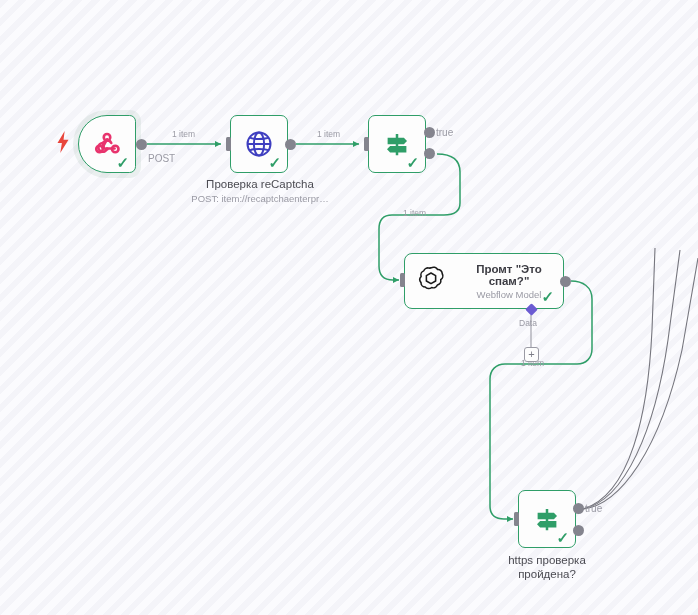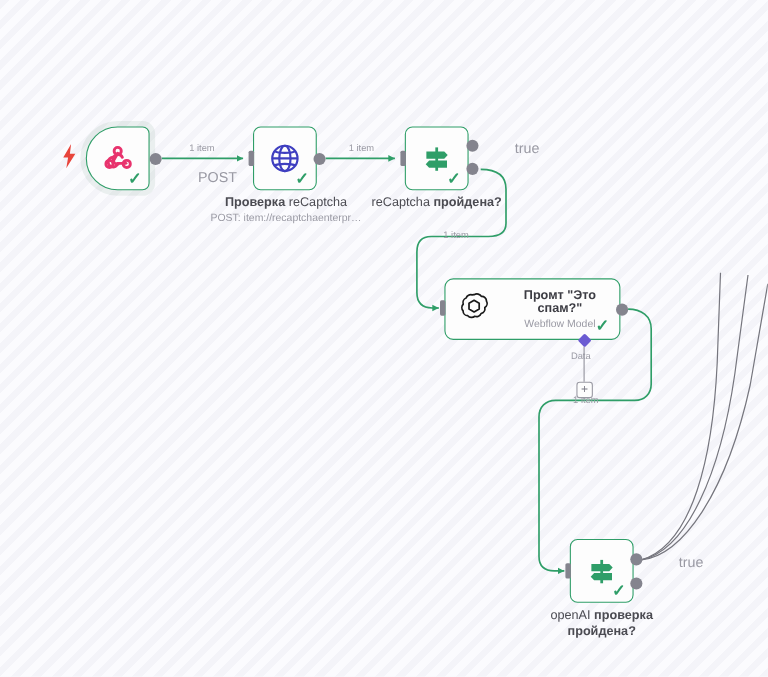--- a/index.html
+++ b/index.html
@@ -87,21 +87,21 @@
 
   
   .node-caption {
     position: absolute;
     text-align: center;
     font-size: 11.5px;
     color: #4b4b52;
     line-height: 13.5px;
     z-index: 6;
   }
-  .node-caption .b { font-weight: bold; }
+  .node-caption .b { font-weight: normal; }
   .node-sub {
     font-size: 9.5px;
     color: #9a9aa4;
     line-height: 12px;
     margin-top: 1px;
   }
 
   
   .out-dot {
     position: absolute;
@@ -114,25 +114,24 @@
   .in-stub {
     position: absolute;
     width: 5px;
     height: 14px;
     border-radius: 1.5px;
     background: #84848e;
     z-index: 7;
   }
   .port-label {
     position: absolute;
-    font-size: 13px;
+    font-size: 10px;
     color: #9a9aa4;
     white-space: nowrap;
     z-index: 7;
-    margin-left: 32px;
   }
 
   
   .edge-label {
     position: absolute;
     font-size: 8.5px;
     color: #9a9aa4;
     background: transparent;
     white-space: nowrap;
     z-index: 6;
@@ -260,24 +259,20 @@
         <rect x="11" y="4" width="2" height="17" fill="#2f9e68"></rect>
         <path d="M4.5 7 H17.5 L20 9.6 L17.5 12.2 H4.5 Z" fill="#2f9e68"></path>
         <path d="M19.5 13.6 H6.5 L4 16.2 L6.5 18.8 H19.5 Z" fill="#2f9e68"></path>
       </svg>
     </span>
     <span class="node-check">✓</span>
   </div>
   <span class="out-dot" style="left:424px; top:127px;"></span>
   <span class="port-label" style="left:436px; top:127px;">true</span>
   <span class="out-dot" style="left:424px; top:148px;"></span>
-  <div class="node-caption" style="left:333px; top:178px; width:128px;">
-    <span>reCaptcha </span>
-    <span class="b">пройдена?</span>
-  </div>
   <span class="edge-label" style="left:403px; top:208px;">1 item</span>
 
   <span class="in-stub" style="left:400px; top:273px;"></span>
   <div class="node wide" style="left:404px; top:253px;">
     <span style="flex:0 0 auto;">
       <svg width="30" height="30" viewBox="0 0 24 24" fill="none" stroke="#1a1a1a" stroke-width="1.25" stroke-linejoin="round">
         <path d="M12 3.1 C13.9 2 16.3 2.6 17.3 4.4 C19.3 4.2 21 5.8 21 7.8
                  C21.9 9.4 21.4 11.5 19.8 12.5 C20.2 14.4 19 16.3 17.1 16.8
                  C16.4 18.6 14.3 19.5 12.5 18.8 C11 20.1 8.7 19.9 7.4 18.4
                  C5.5 18.4 4 16.8 4 14.9 C2.8 13.5 2.8 11.4 4.1 10
@@ -305,17 +300,17 @@
         <path d="M4.5 7 H17.5 L20 9.6 L17.5 12.2 H4.5 Z" fill="#2f9e68"></path>
         <path d="M19.5 13.6 H6.5 L4 16.2 L6.5 18.8 H19.5 Z" fill="#2f9e68"></path>
       </svg>
     </span>
     <span class="node-check">✓</span>
   </div>
   <span class="out-dot" style="left:573px; top:503px;"></span>
   <span class="port-label" style="left:585px; top:503px;">true</span>
   <span class="out-dot" style="left:573px; top:525px;"></span>
   <div class="node-caption" style="left:481px; top:554px; width:132px;">
-    <span>openAI </span><span class="b">проверка</span>
+    <span>https </span><span class="b">проверка</span>
     <div class="b">пройдена?</div>
   </div>
 
 </div>
 
 </body></html>

